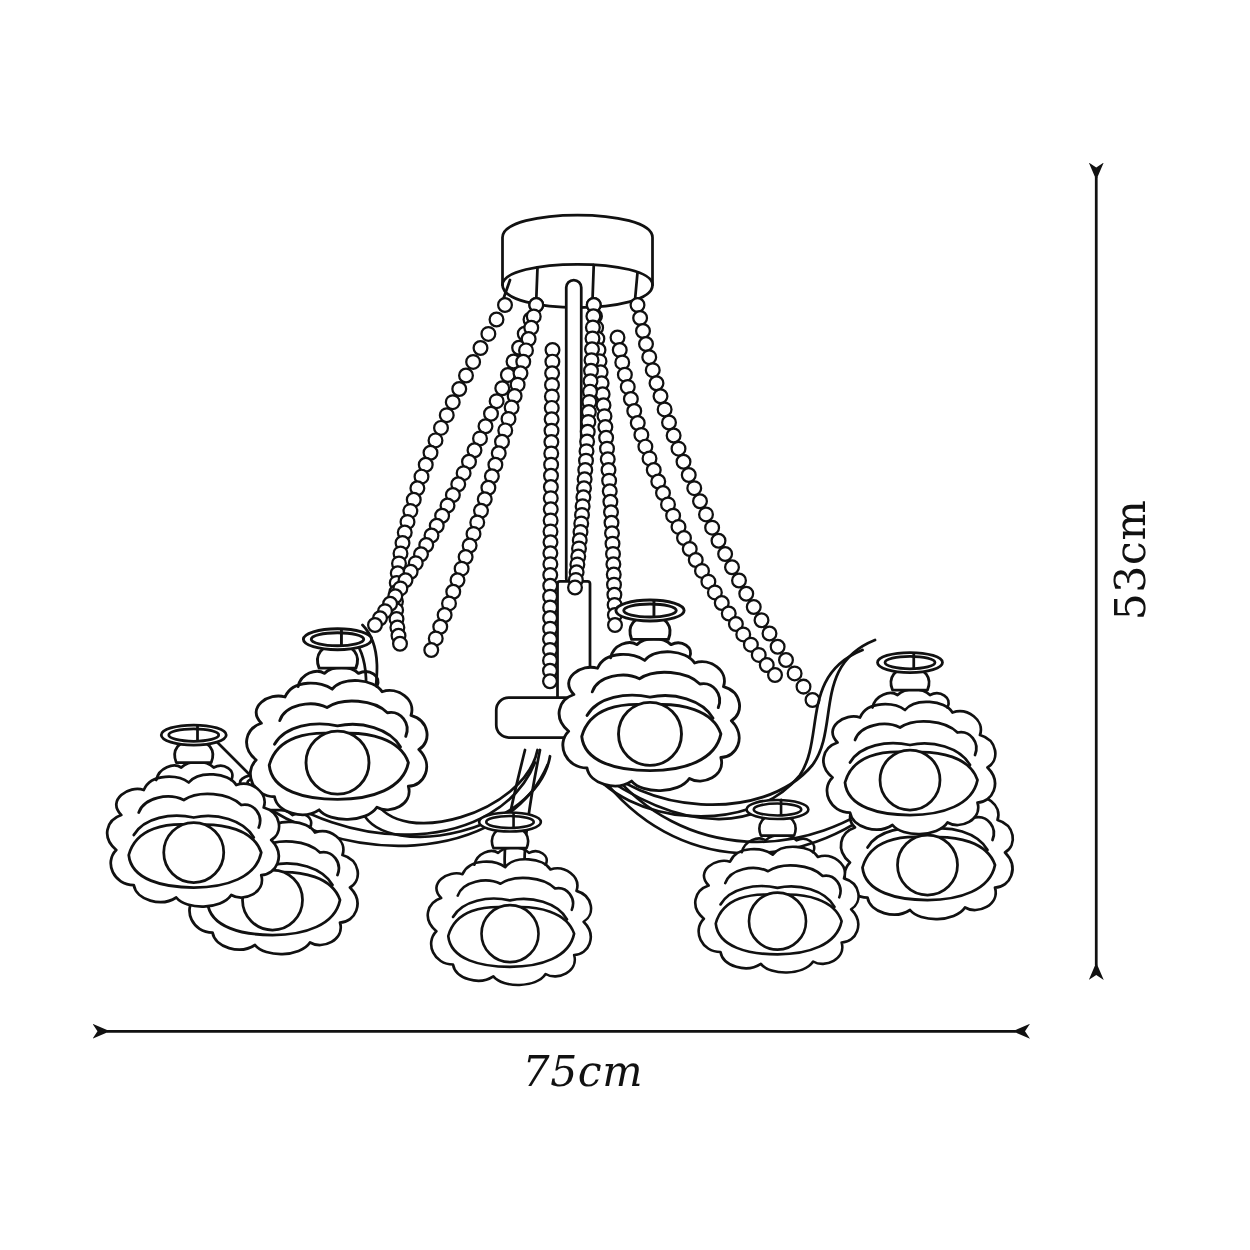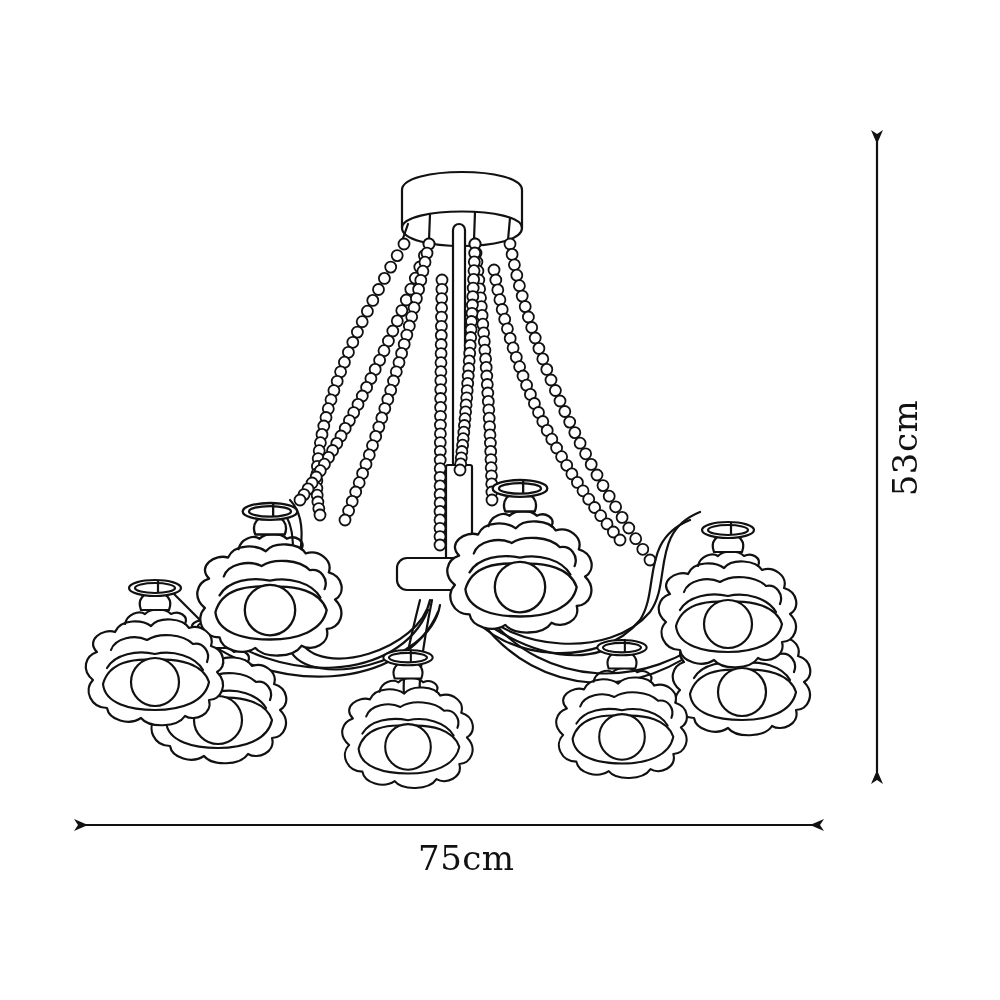--- a/index.html
+++ b/index.html
@@ -6,21 +6,21 @@
   body { width: 1000px; height: 1000px; position: relative; overflow: hidden; }
   #stage { position: absolute; left: 0; top: 0; width: 1000px; height: 1000px; }
   .dim-label {
     position: absolute;
     font-family: "DejaVu Serif", "Liberation Serif", serif;
     font-size: 34px;
     color: #111111;
     letter-spacing: 0.5px;
     white-space: nowrap;
   }
-  #width-label { left: 418px; top: 838px; }
+  #width-label { left: 418px; top: 838px; font-style: italic; }
   #height-label {
     left: 905px; top: 448px;
     transform: translate(-50%, -50%) rotate(-90deg);
   }
   svg .ln { fill: none; stroke: #111; stroke-width: 2.2; stroke-linejoin: round; stroke-linecap: round; }
   svg .fw { fill: #fff; stroke: #111; stroke-width: 2.2; stroke-linejoin: round; }
   svg .bead { fill: #fff; stroke: #111; stroke-width: 1.8; }
 </style>
 </head>
 <body>

